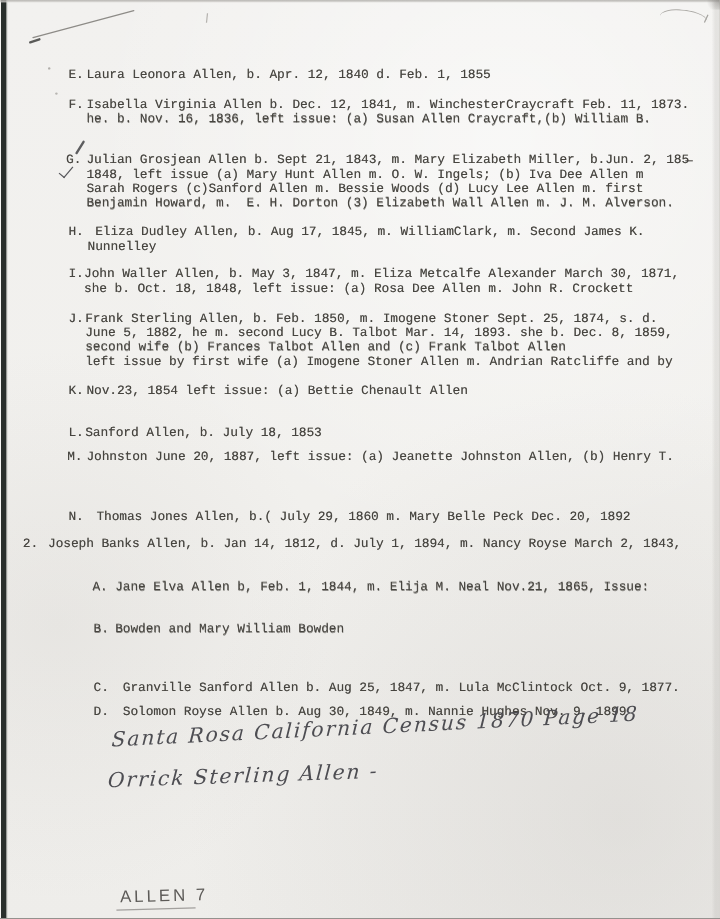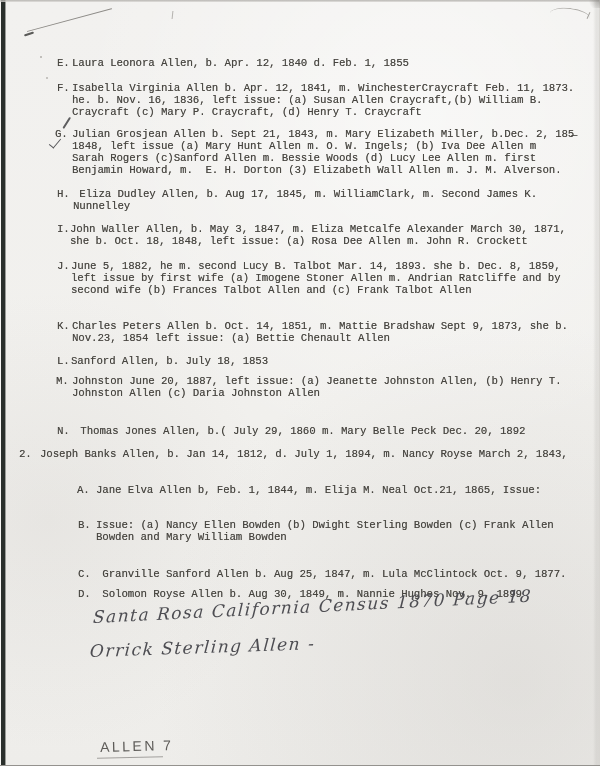--- a/index.html
+++ b/index.html
@@ -76,87 +76,84 @@
   <div class="scratch-tr-hook"></div>
 
   <div id="entries">
     <div class="entry" style="top: 57px; left: 72px;">
       <span class="letter" style="left: -15px;">E.</span>
     <div class="ln">Laura Leonora Allen, b. Apr. 12, 1840 d. Feb. 1, 1855</div>
       </div>
 
     <div class="entry" style="top: 82px; left: 72px;">
       <span class="letter" style="left: -15px;">F.</span>
-    <div class="ln">Isabella Virginia Allen b. Apr. 12, 1841, m. WinchesterCraycraft Feb. 11, 1873.</div>
+    <div class="ln">Isabella Virginia Allen b. Dec. 12, 1841, m. WinchesterCraycraft Feb. 11, 1873.</div>
         <div class="ln">he. b. Nov. 16, 1836, left issue: (a) Susan Allen Craycraft,(b) William B.</div>
-        <div class="ln">Craycraft (c) Mary P. Craycraft, (d) Henry T. Craycraft</div>
       </div>
 
     <div class="entry" style="top: 128px; left: 72px;">
       <span class="letter" style="left: -17px;">G.</span>
-    <div class="ln">Julian Grosjean Allen b. Sept 21, 1843, m. Mary Elizabeth Miller, b.Dec. 2, 185̶</div>
+    <div class="ln">Julian Grosjean Allen b. Sept 21, 1843, m. Mary Elizabeth Miller, b.Jun. 2, 185̶</div>
         <div class="ln">1848, left issue (a) Mary Hunt Allen m. O. W. Ingels; (b) Iva Dee Allen m</div>
         <div class="ln">Sarah Rogers (c)Sanford Allen m. Bessie Woods (d) Lucy Lee Allen m. first</div>
         <div class="ln">Benjamin Howard, m.  E. H. Dorton (3) Elizabeth Wall Allen m. J. M. Alverson.</div>
       </div>
 
     <div class="entry" style="top: 188px; left: 73px;">
       <span class="letter" style="left: -16px;">H.</span>
     <div class="ln"> Eliza Dudley Allen, b. Aug 17, 1845, m. WilliamClark, m. Second James K.</div>
         <div class="ln">Nunnelley</div>
       </div>
 
     <div class="entry" style="top: 223px; left: 70px;">
       <span class="letter" style="left: -13px;">I.</span>
     <div class="ln">John Waller Allen, b. May 3, 1847, m. Eliza Metcalfe Alexander March 30, 1871,</div>
         <div class="ln">she b. Oct. 18, 1848, left issue: (a) Rosa Dee Allen m. John R. Crockett</div>
       </div>
 
     <div class="entry" style="top: 260px; left: 71px;">
       <span class="letter" style="left: -14px;">J.</span>
+    <div class="ln">Frank Sterling Allen, b. Feb. 1850, m. Imogene Stoner Sept. 25, 1874, s. d.</div>
         <div class="ln">June 5, 1882, he m. second Lucy B. Talbot Mar. 14, 1893. she b. Dec. 8, 1859,</div>
+        <div class="ln">second wife (b) Frances Talbot Allen and (c) Frank Talbot Allen</div>
         <div class="ln">left issue by first wife (a) Imogene Stoner Allen m. Andrian Ratcliffe and by</div>
-        <div class="ln">second wife (b) Frances Talbot Allen and (c) Frank Talbot Allen</div>
       </div>
 
     <div class="entry" style="top: 320px; left: 72px;">
       <span class="letter" style="left: -15px;">K.</span>
-    <div class="ln">Charles Peters Allen b. Oct. 14, 1851, m. Mattie Bradshaw Sept 9, 1873, she b.</div>
         <div class="ln">Nov.23, 1854 left issue: (a) Bettie Chenault Allen</div>
       </div>
 
     <div class="entry" style="top: 355px; left: 71px;">
       <span class="letter" style="left: -14px;">L.</span>
     <div class="ln">Sanford Allen, b. July 18, 1853</div>
       </div>
 
     <div class="entry" style="top: 375px; left: 72px;">
       <span class="letter" style="left: -16px;">M.</span>
         <div class="ln">Johnston June 20, 1887, left issue: (a) Jeanette Johnston Allen, (b) Henry T.</div>
-        <div class="ln">Johnston Allen (c) Daria Johnston Allen</div>
       </div>
 
     <div class="entry" style="top: 425px; left: 74px;">
       <span class="letter" style="left: -17px;">N.</span>
     <div class="ln"> Thomas Jones Allen, b.( July 29, 1860 m. Mary Belle Peck Dec. 20, 1892</div>
       </div>
 
     <div class="entry" style="top: 448px; left: 40px;">
       <span class="letter" style="left: -21px;">2.</span>
     <div class="ln">Joseph Banks Allen, b. Jan 14, 1812, d. July 1, 1894, m. Nancy Royse March 2, 1843,</div>
       </div>
 
     <div class="entry" style="top: 484px; left: 96px;">
       <span class="letter" style="left: -19px;">A.</span>
-    <div class="ln">Jane Elva Allen b, Feb. 1, 1844, m. Elija M. Neal Oct.21, 1865, Issue:</div>
+    <div class="ln">Jane Elva Allen b, Feb. 1, 1844, m. Elija M. Neal Nov.21, 1865, Issue:</div>
       </div>
 
     <div class="entry" style="top: 519px; left: 96px;">
       <span class="letter" style="left: -18px;">B.</span>
-        <div class="ln">Issue: (a) Nancy Ellen Bowden (b) Dwight Sterling Bowden (c) Frank Allen</div>
         <div class="ln">Bowden and Mary William Bowden</div>
       </div>
 
     <div class="entry" style="top: 568px; left: 96px;">
       <span class="letter" style="left: -18px;">C.</span>
     <div class="ln"> Granville Sanford Allen b. Aug 25, 1847, m. Lula McClintock Oct. 9, 1877.</div>
       </div>
 
     <div class="entry" style="top: 588px; left: 96px;">
       <span class="letter" style="left: -18px;">D.</span>

